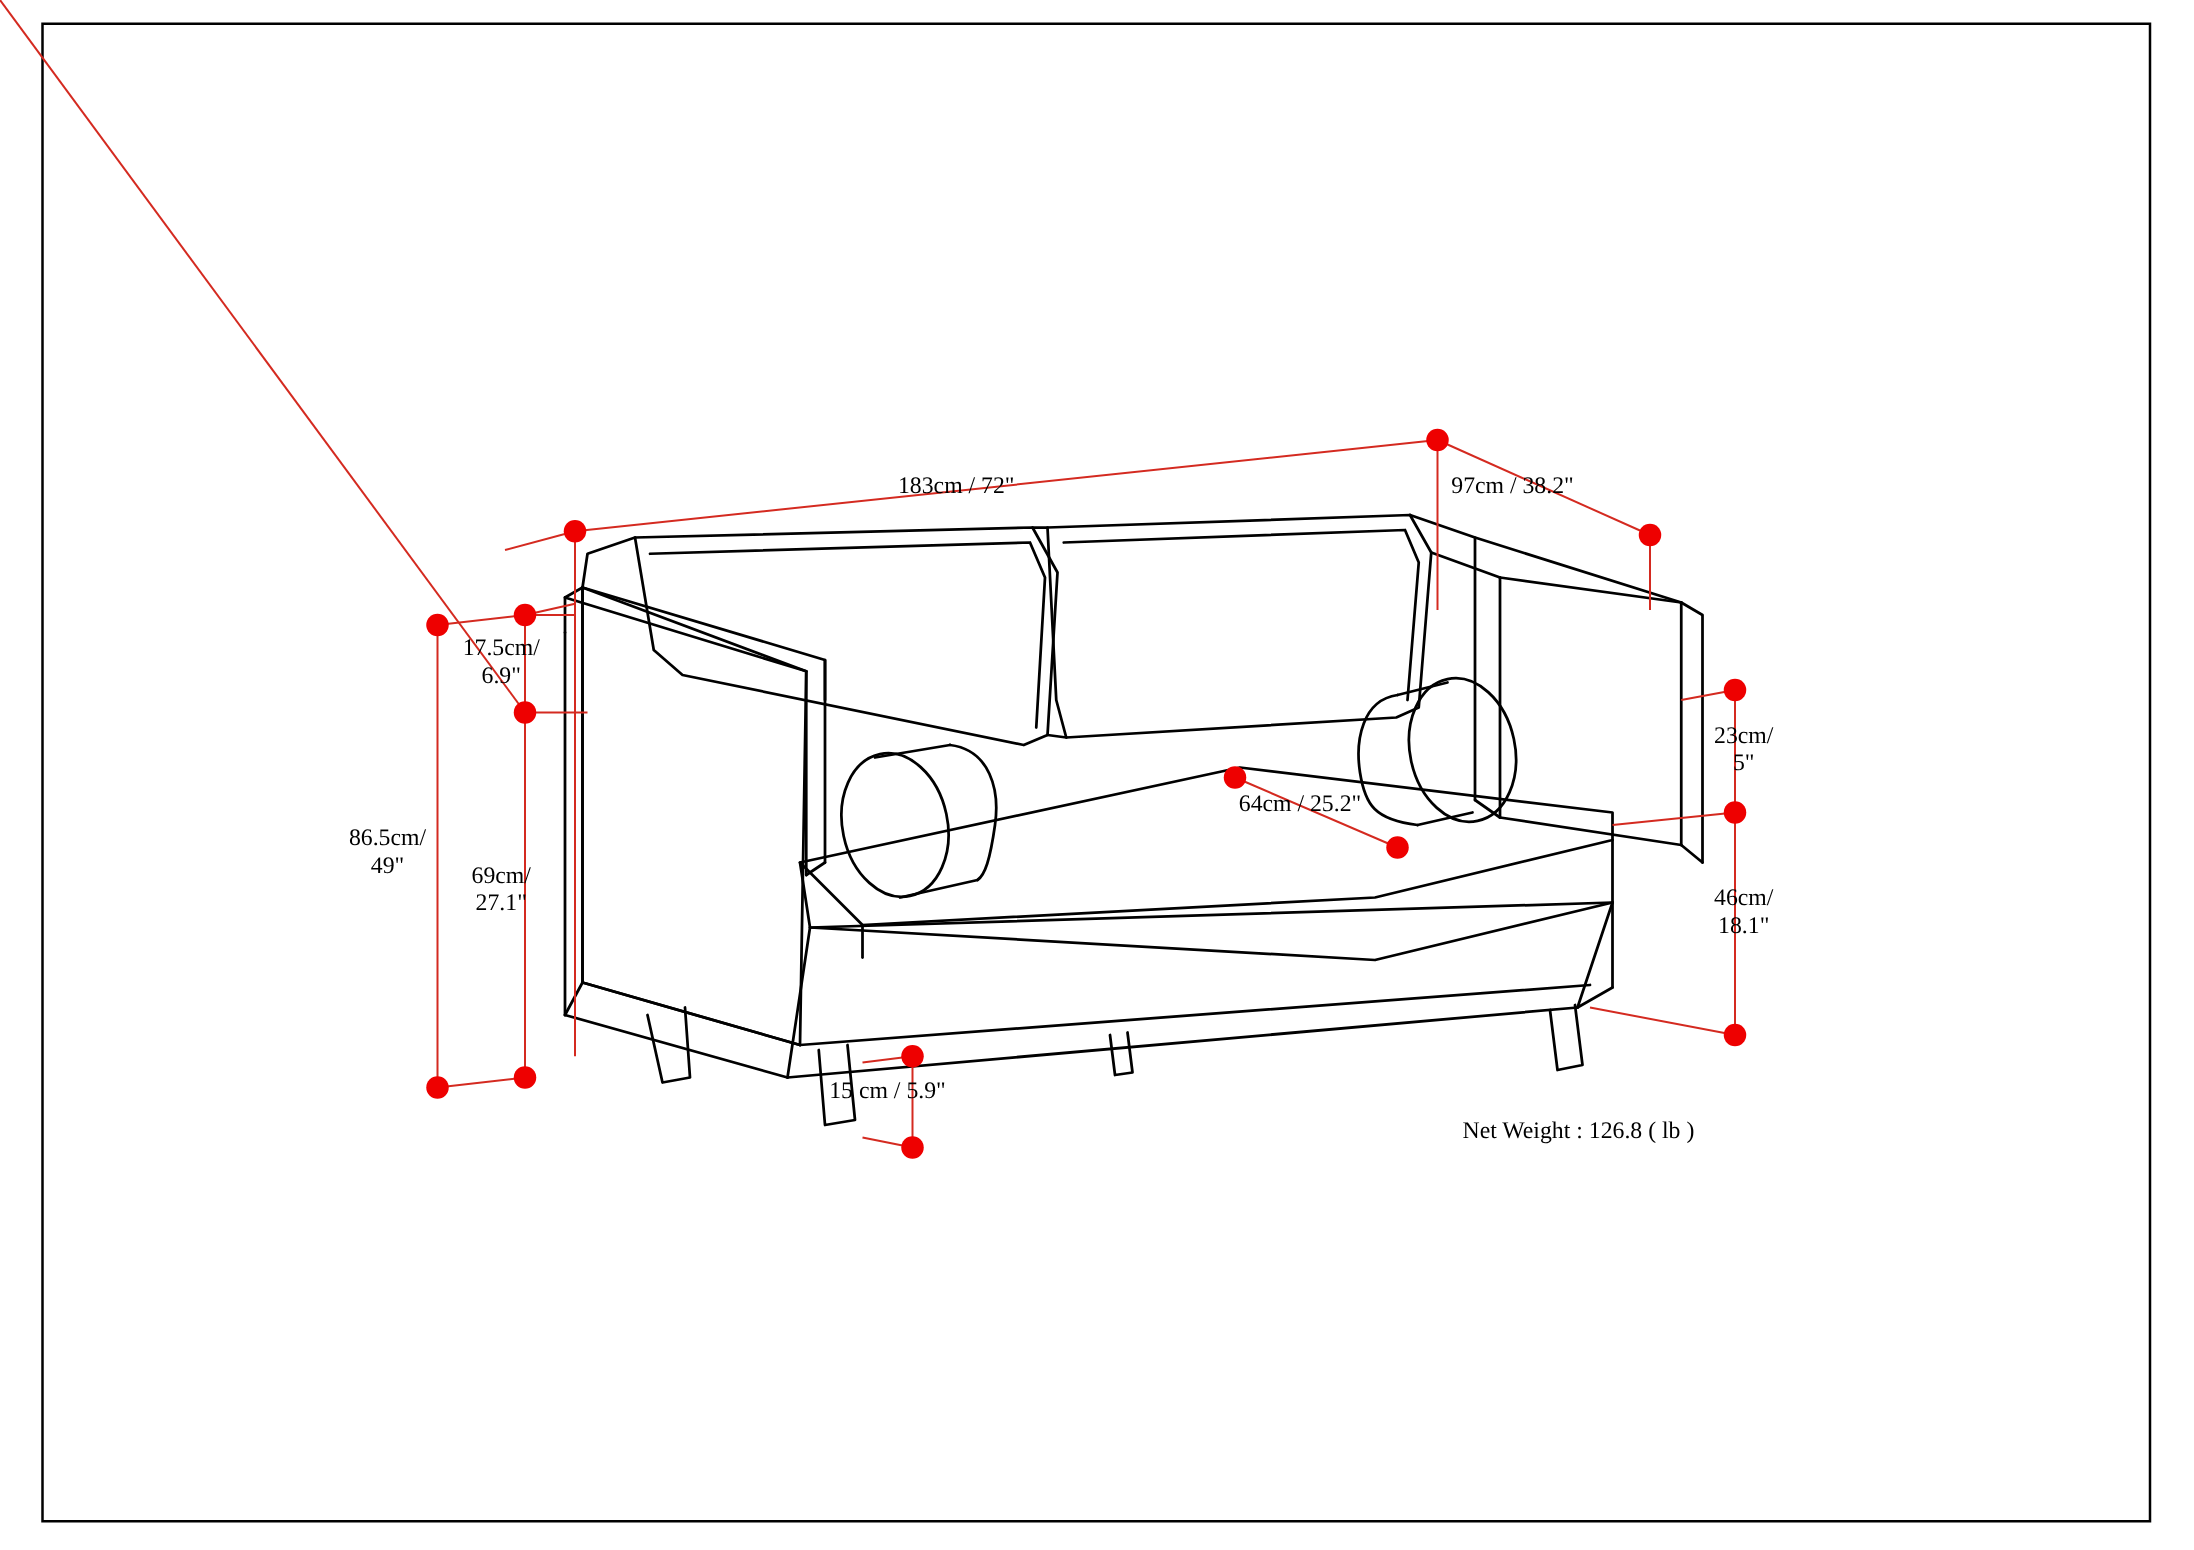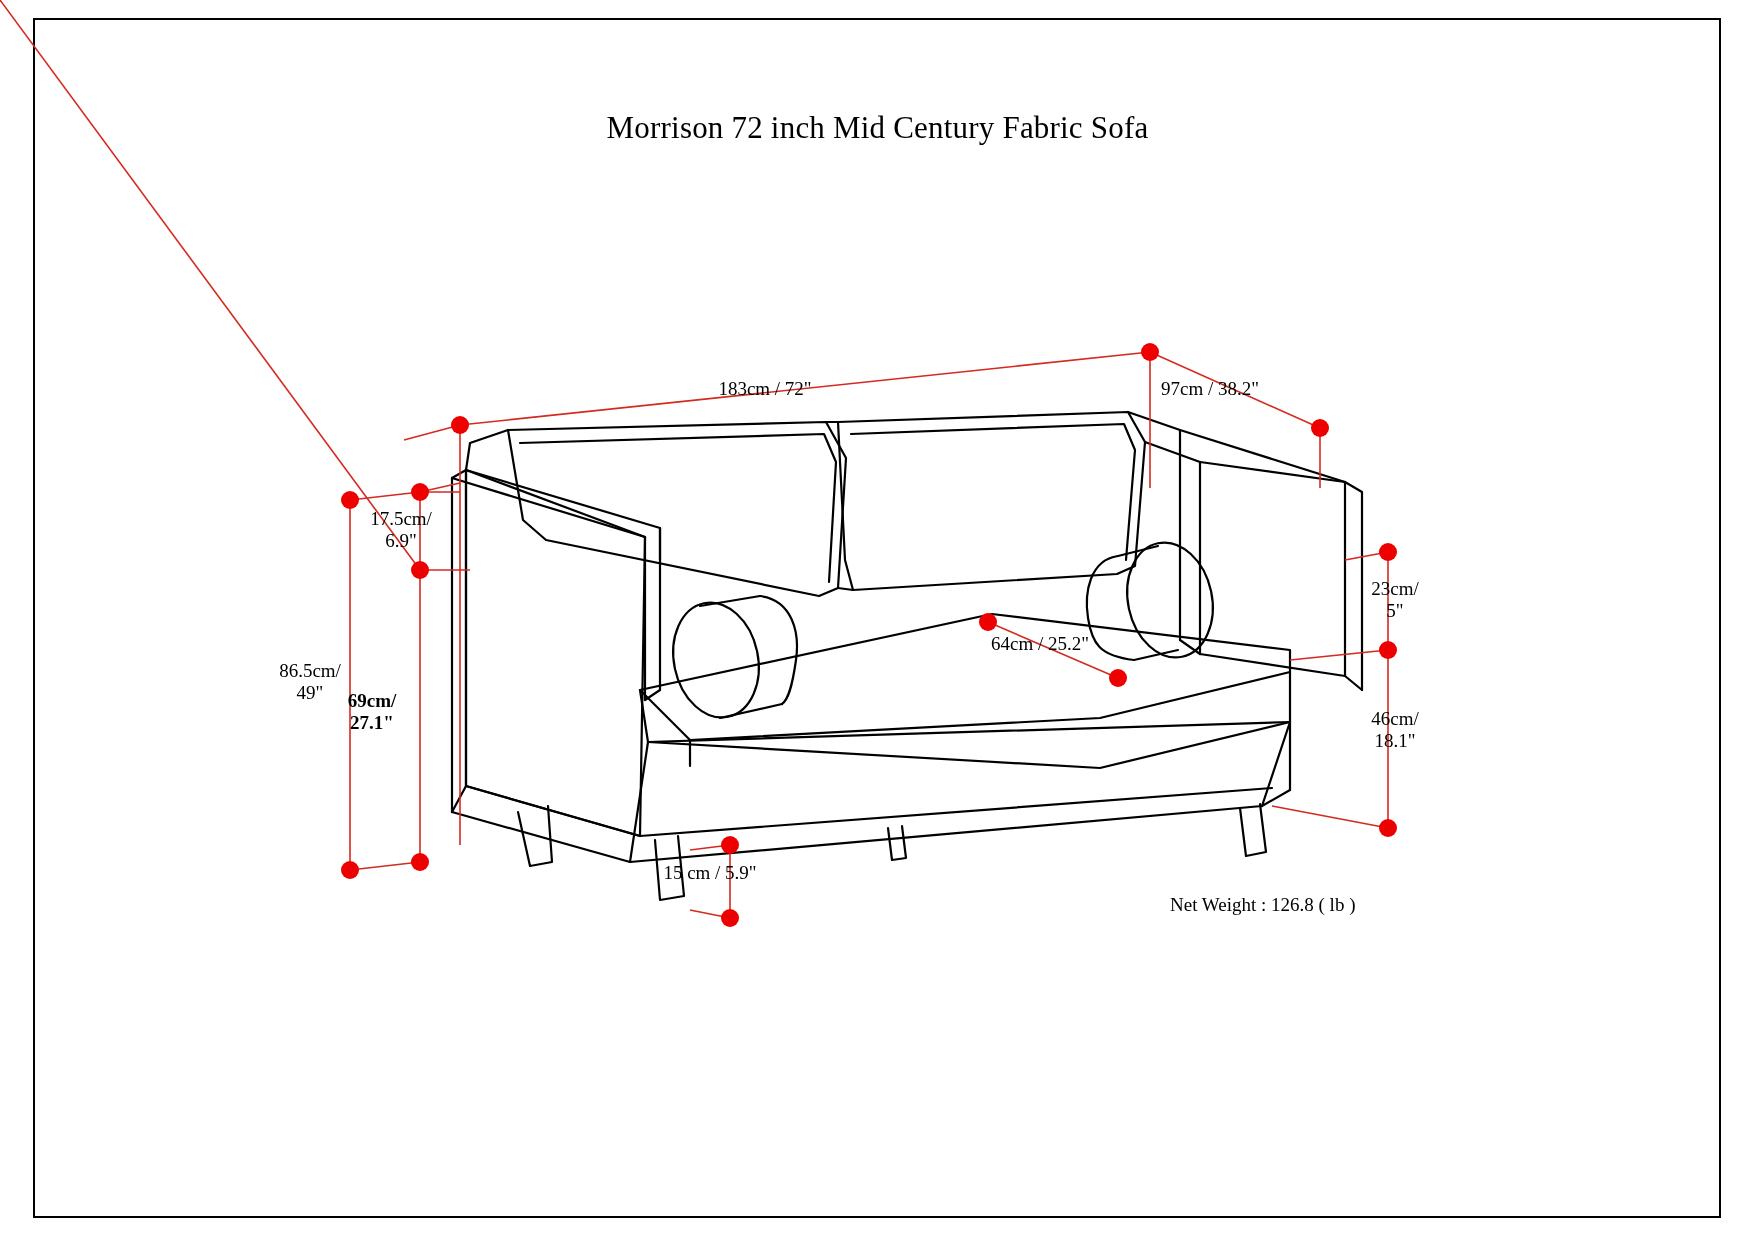--- a/index.html
+++ b/index.html
@@ -62,21 +62,20 @@
     white-space: nowrap;
   }
 </style>
 </head>
 <body>
 
 <div id="page">
 
   <div id="frame"></div>
 
-  <div id="title">Morrison 72 inch Mid Century Fabric Sofa</div>
 
   <svg id="canvas" viewBox="0 0 1755 1240">
 
     <g fill="none" stroke="#000000" stroke-width="2.2" stroke-linejoin="round" stroke-linecap="round">
 
       <path d="M 508,430 L 826,422 L 846,458 L 838,588 L 819,596 L 546,540 L 523,520 Z"></path>
 
       <path d="M 520,443 L 824,434 L 836,462 L 829,582"></path>
 
       <path d="M 838,422 L 1128,412 L 1145,442 L 1135,566 L 1117,574 L 853,590 L 845,560 Z"></path>
@@ -199,21 +198,21 @@
     </g>
   </svg>
 
   <div class="dim-label" style="left:700px; top:378px; width:130px;">183cm / 72"</div>
 
   <div class="dim-label" style="left:1140px; top:378px; width:140px;">97cm / 38.2"</div>
 
   <div class="dim-label" style="left:255px; top:660px; width:110px;">86.5cm/
 49"</div>
 
-  <div class="dim-label" style="left:322px; top:690px; width:100px;font-weight:bold;">69cm/
+  <div class="dim-label" style="left:351px; top:690px; width:100px;">69cm/
 27.1"</div>
 
   <div class="dim-label" style="left:346px; top:508px; width:110px;">17.5cm/
 6.9"</div>
 
   <div class="dim-label" style="left:1340px; top:578px; width:110px;">23cm/
 5"</div>
 
   <div class="dim-label" style="left:1340px; top:708px; width:110px;">46cm/
 18.1"</div>

